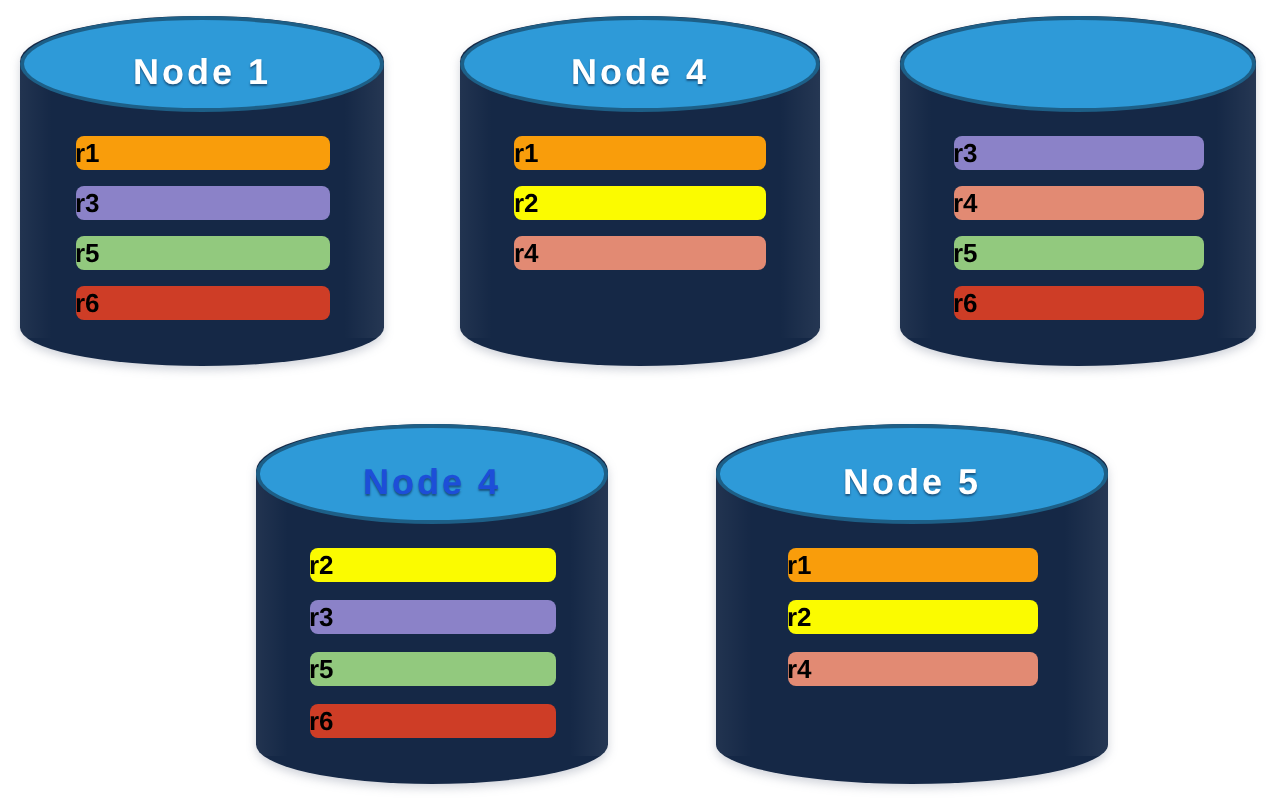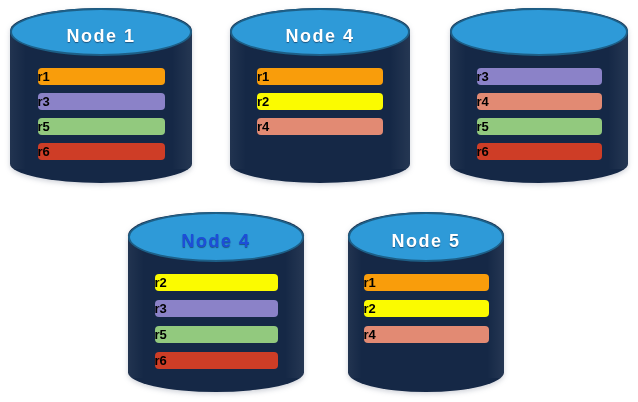--- a/index.html
+++ b/index.html
@@ -140,21 +140,21 @@
       <div class="cyl-shade-r"></div>
       <div class="cyl-top" style="background: rgb(46, 154, 216); border-color: rgb(29, 95, 135);"></div>
       <div class="cyl-label" style="top: 19px; color: #1d4ed8;">Node 4</div>
       <div class="bars" style="top: 62px;">
         <div class="bar" style="background: rgb(251, 251, 0); color: rgb(0, 0, 0); width: 123px; margin-bottom: 9px;">r2</div>
         <div class="bar" style="background: rgb(139, 130, 200); color: rgb(0, 0, 0); width: 123px; margin-bottom: 9px;">r3</div>
         <div class="bar" style="background: rgb(146, 201, 126); color: rgb(0, 0, 0); width: 123px; margin-bottom: 9px;">r5</div>
         <div class="bar" style="background: rgb(206, 61, 38); color: rgb(0, 0, 0); width: 123px; margin-bottom: 9px;">r6</div>
       </div>
     </div>
-    <div class="cyl" style="left: 348px; top: 212px; width: 156px; height: 180px;">
+    <div class="cyl" style="left: 358px; top: 212px; width: 196px; height: 180px;">
       <div class="cyl-body" style="background: rgb(21, 40, 70);"></div>
       <div class="cyl-shade-l"></div>
       <div class="cyl-shade-r"></div>
       <div class="cyl-top" style="background: rgb(46, 154, 216); border-color: rgb(29, 95, 135);"></div>
       <div class="cyl-label" style="top: 19px; color: rgb(255, 255, 255);">Node 5</div>
       <div class="bars" style="top: 62px;">
         <div class="bar" style="background: rgb(249, 157, 11); color: rgb(0, 0, 0); width: 125px; margin-bottom: 9px;">r1</div>
         <div class="bar" style="background: rgb(251, 251, 0); color: rgb(0, 0, 0); width: 125px; margin-bottom: 9px;">r2</div>
         <div class="bar" style="background: rgb(226, 138, 115); color: rgb(0, 0, 0); width: 125px; margin-bottom: 9px;">r4</div>
       </div>

